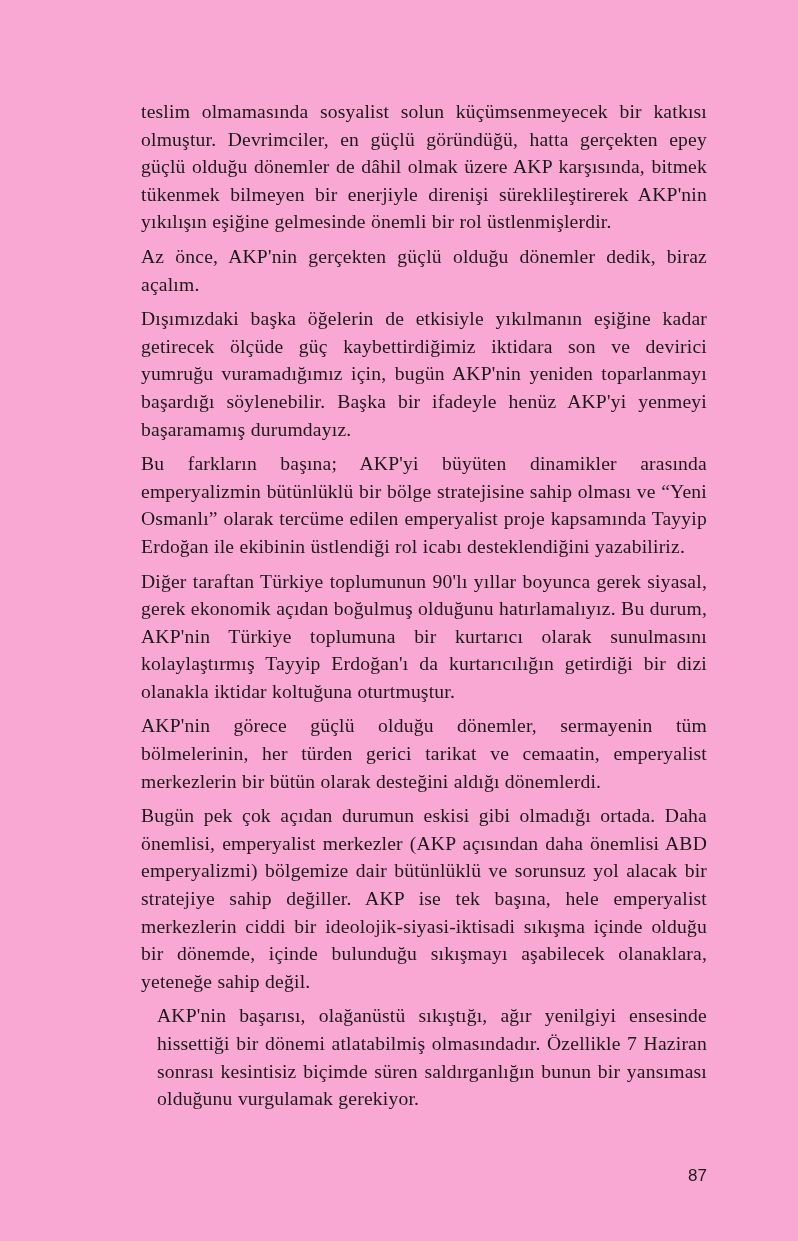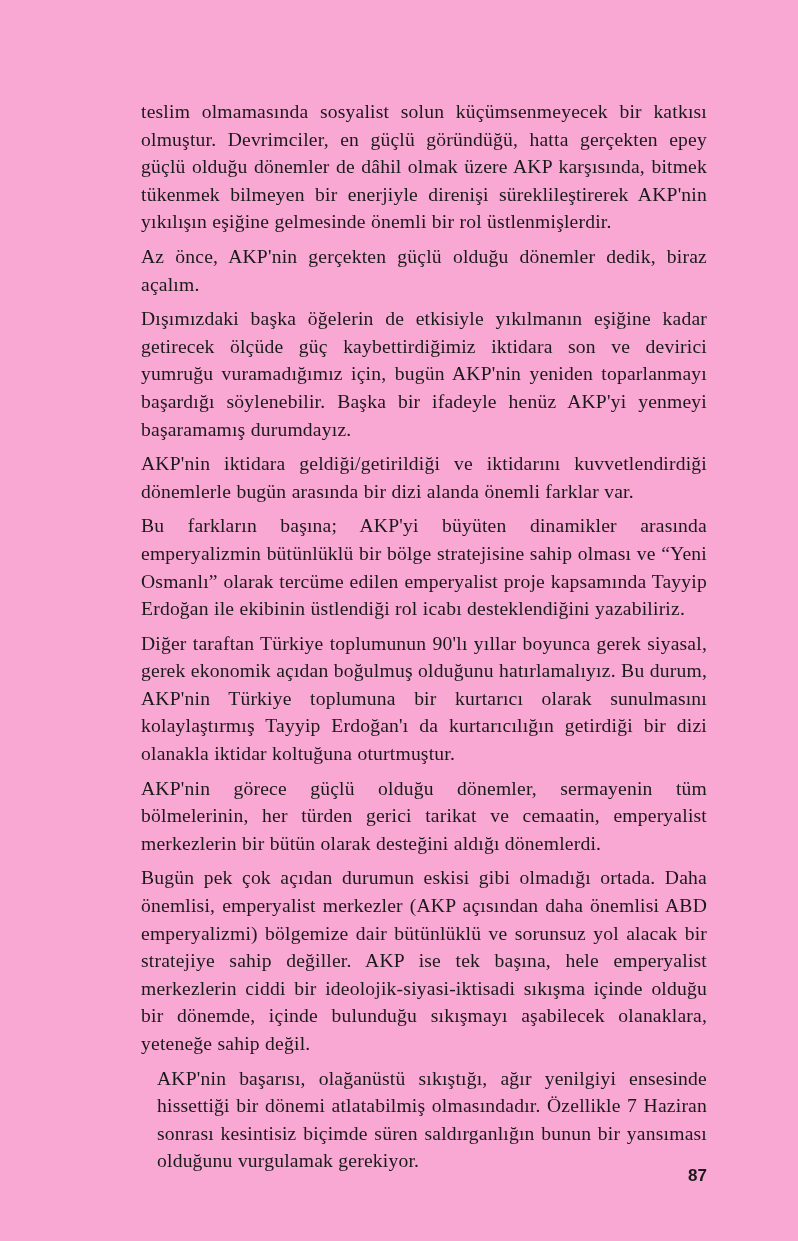--- a/index.html
+++ b/index.html
@@ -40,35 +40,34 @@
     margin-bottom: 0;
     margin-left: 16px;
   }
   .folio {
     position: absolute;
     left: 141px;
     top: 1166px;
     width: 566px;
     text-align: right;
     font-family: "Liberation Sans", "DejaVu Sans", sans-serif;
-    font-weight: bold;
+    font-weight: normal;
     font-size: 17px;
     line-height: 20px;
     color: #1a1a1a;
   }
 </style>
 </head>
 <body>
 
 <div class="page">
   <div class="text-column">
     <p class="para">teslim olmamasında sosyalist solun küçümsenmeyecek bir katkısı olmuştur. Devrimciler, en güçlü göründüğü, hatta gerçekten epey güçlü olduğu dönemler de dâhil olmak üzere AKP karşısında, bitmek tükenmek bilmeyen bir enerjiyle direnişi süreklileştirerek AKP'nin yıkılışın eşiğine gelmesinde önemli bir rol üstlenmişlerdir.</p>
     <p class="para">Az önce, AKP'nin gerçekten güçlü olduğu dönemler dedik, biraz açalım.</p>
     <p class="para">Dışımızdaki başka öğelerin de etkisiyle yıkılmanın eşiğine kadar getirecek ölçüde güç kaybettirdiğimiz iktidara son ve devirici yumruğu vuramadığımız için, bugün AKP'nin yeniden toparlanmayı başardığı söylenebilir. Başka bir ifadeyle henüz AKP'yi yenmeyi başaramamış durumdayız.</p>
-    <p class="para">AKP'nin iktidara geldiği/getirildiği ve iktidarını kuvvetlendirdiği dönemlerle bugün arasında bir dizi alanda önemli farklar var.</p>
     <p class="para">Bu farkların başına; AKP'yi büyüten dinamikler arasında emperyalizmin bütünlüklü bir bölge stratejisine sahip olması ve “Yeni Osmanlı” olarak tercüme edilen emperyalist proje kapsamında Tayyip Erdoğan ile ekibinin üstlendiği rol icabı desteklendiğini yazabiliriz.</p>
     <p class="para">Diğer taraftan Türkiye toplumunun 90'lı yıllar boyunca gerek siyasal, gerek ekonomik açıdan boğulmuş olduğunu hatırlamalıyız. Bu durum, AKP'nin Türkiye toplumuna bir kurtarıcı olarak sunulmasını kolaylaştırmış Tayyip Erdoğan'ı da kurtarıcılığın getirdiği bir dizi olanakla iktidar koltuğuna oturtmuştur.</p>
     <p class="para">AKP'nin görece güçlü olduğu dönemler, sermayenin tüm bölmelerinin, her türden gerici tarikat ve cemaatin, emperyalist merkezlerin bir bütün olarak desteğini aldığı dönemlerdi.</p>
     <p class="para">Bugün pek çok açıdan durumun eskisi gibi olmadığı ortada. Daha önemlisi, emperyalist merkezler (AKP açısından daha önemlisi ABD emperyalizmi) bölgemize dair bütünlüklü ve sorunsuz yol alacak bir stratejiye sahip değiller. AKP ise tek başına, hele emperyalist merkezlerin ciddi bir ideolojik-siyasi-iktisadi sıkışma içinde olduğu bir dönemde, içinde bulunduğu sıkışmayı aşabilecek olanaklara, yeteneğe sahip değil.</p>
     <p class="para">AKP'nin başarısı, olağanüstü sıkıştığı, ağır yenilgiyi ensesinde hissettiği bir dönemi atlatabilmiş olmasındadır. Özellikle 7 Haziran sonrası kesintisiz biçimde süren saldırganlığın bunun bir yansıması olduğunu vurgulamak gerekiyor.</p>
   </div>
   <div class="folio">87</div>
 </div>
 
 </body></html>

